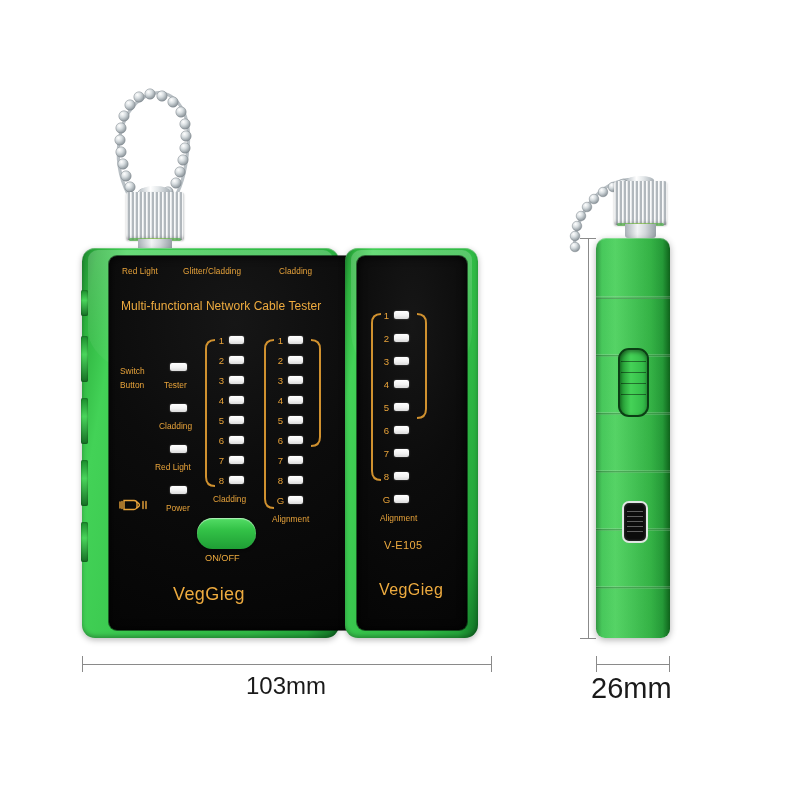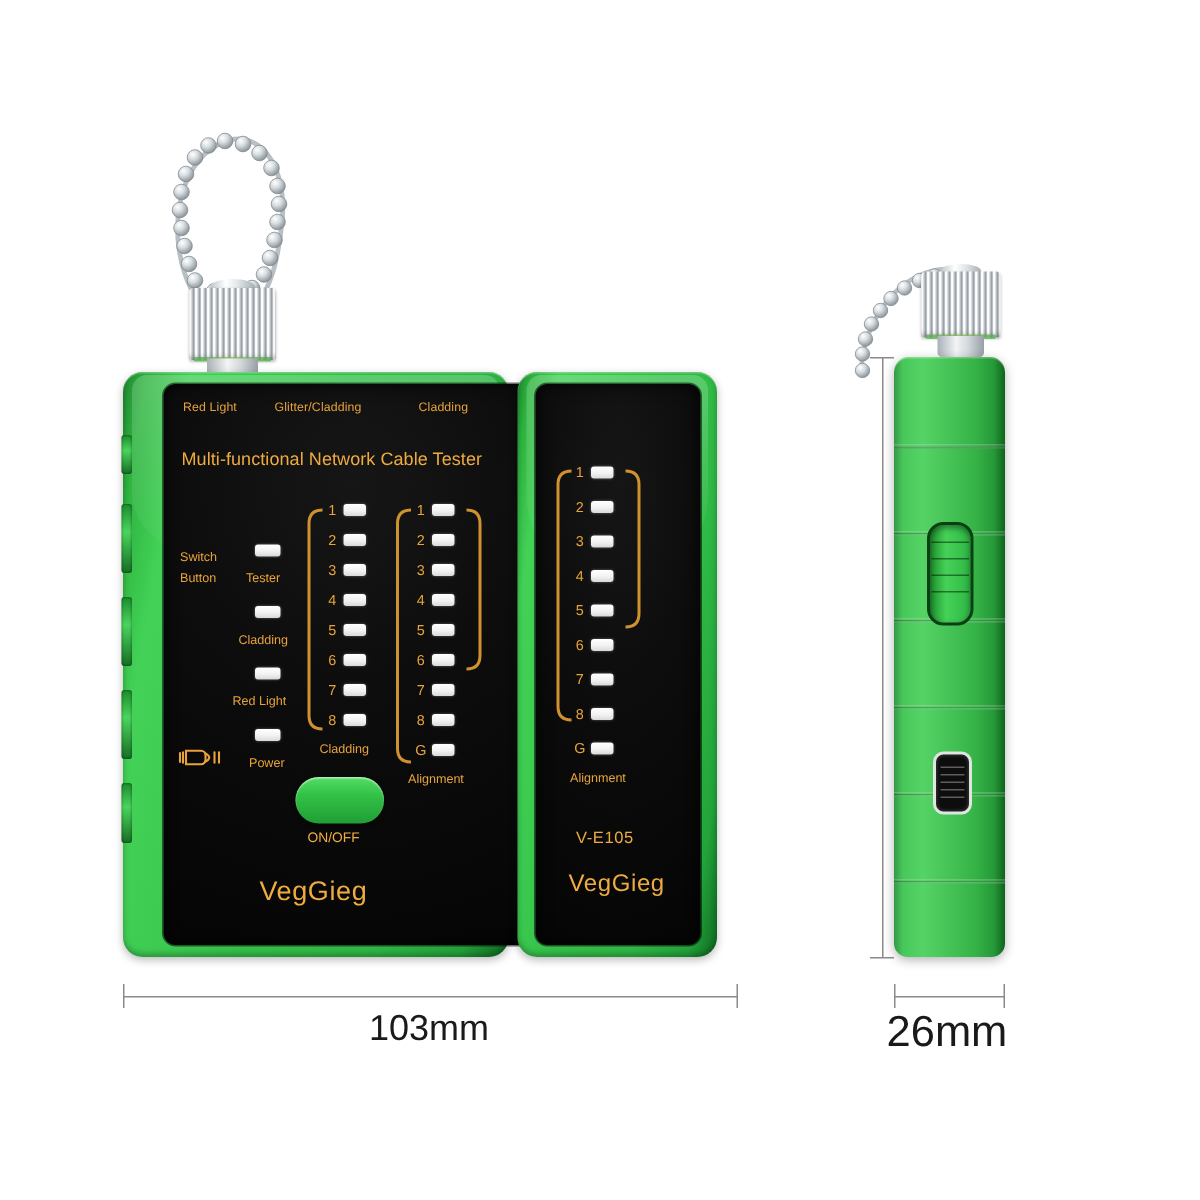--- a/index.html
+++ b/index.html
@@ -432,21 +432,21 @@
       <div class="led small" style="left:37px; top:170px;"></div>
       <div class="num" style="left:25px; top:192px;">7</div>
       <div class="led small" style="left:37px; top:193px;"></div>
       <div class="num" style="left:25px; top:215px;">8</div>
       <div class="led small" style="left:37px; top:216px;"></div>
       <div class="num" style="left:25px; top:238px;">G</div>
       <div class="led small" style="left:37px; top:239px;"></div>
 
       <div class="side-lbl" style="left:23px; top:257px;">Alignment</div>
 
-      <div class="model" style="left:27px; top:297px;">V-E105</div>
+      <div class="model" style="left:27px; top:283px;">V-E105</div>
 
       <div class="brand" style="left:22px; top:325px; font-size:16px;">VegGieg</div>
     </div>
   </div>
 
   <div class="side-body" style="left:596px; top:238px; width:74px; height:400px;">
     <div class="block-step" style="left:0; top:0;   width:74px; height:60px;"></div>
     <div class="seam" style="top:58px;"></div>
     <div class="block-step" style="left:0; top:61px;  width:74px; height:56px;"></div>
     <div class="seam" style="top:116px;"></div>

